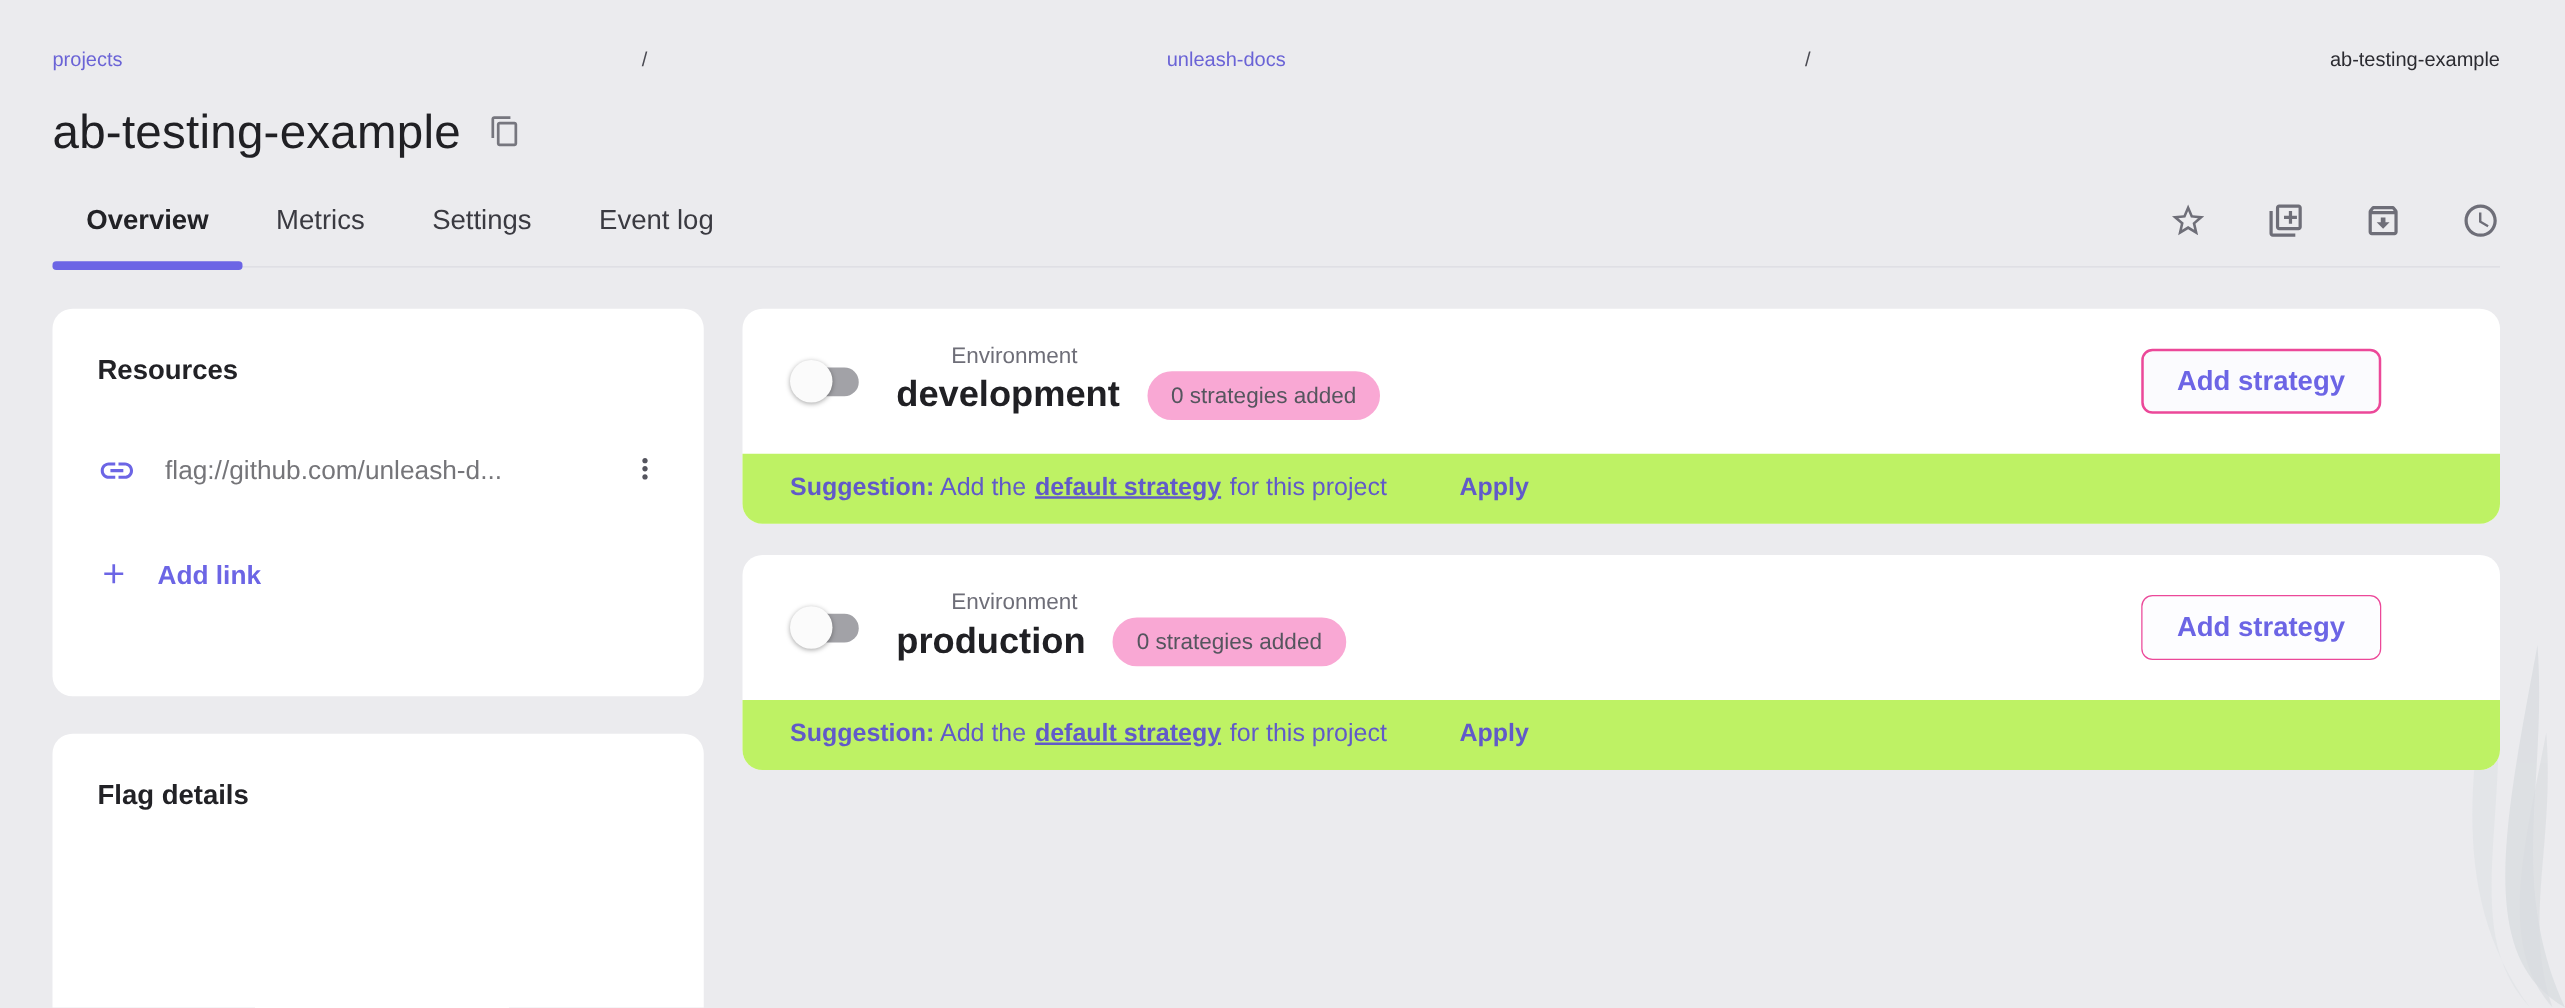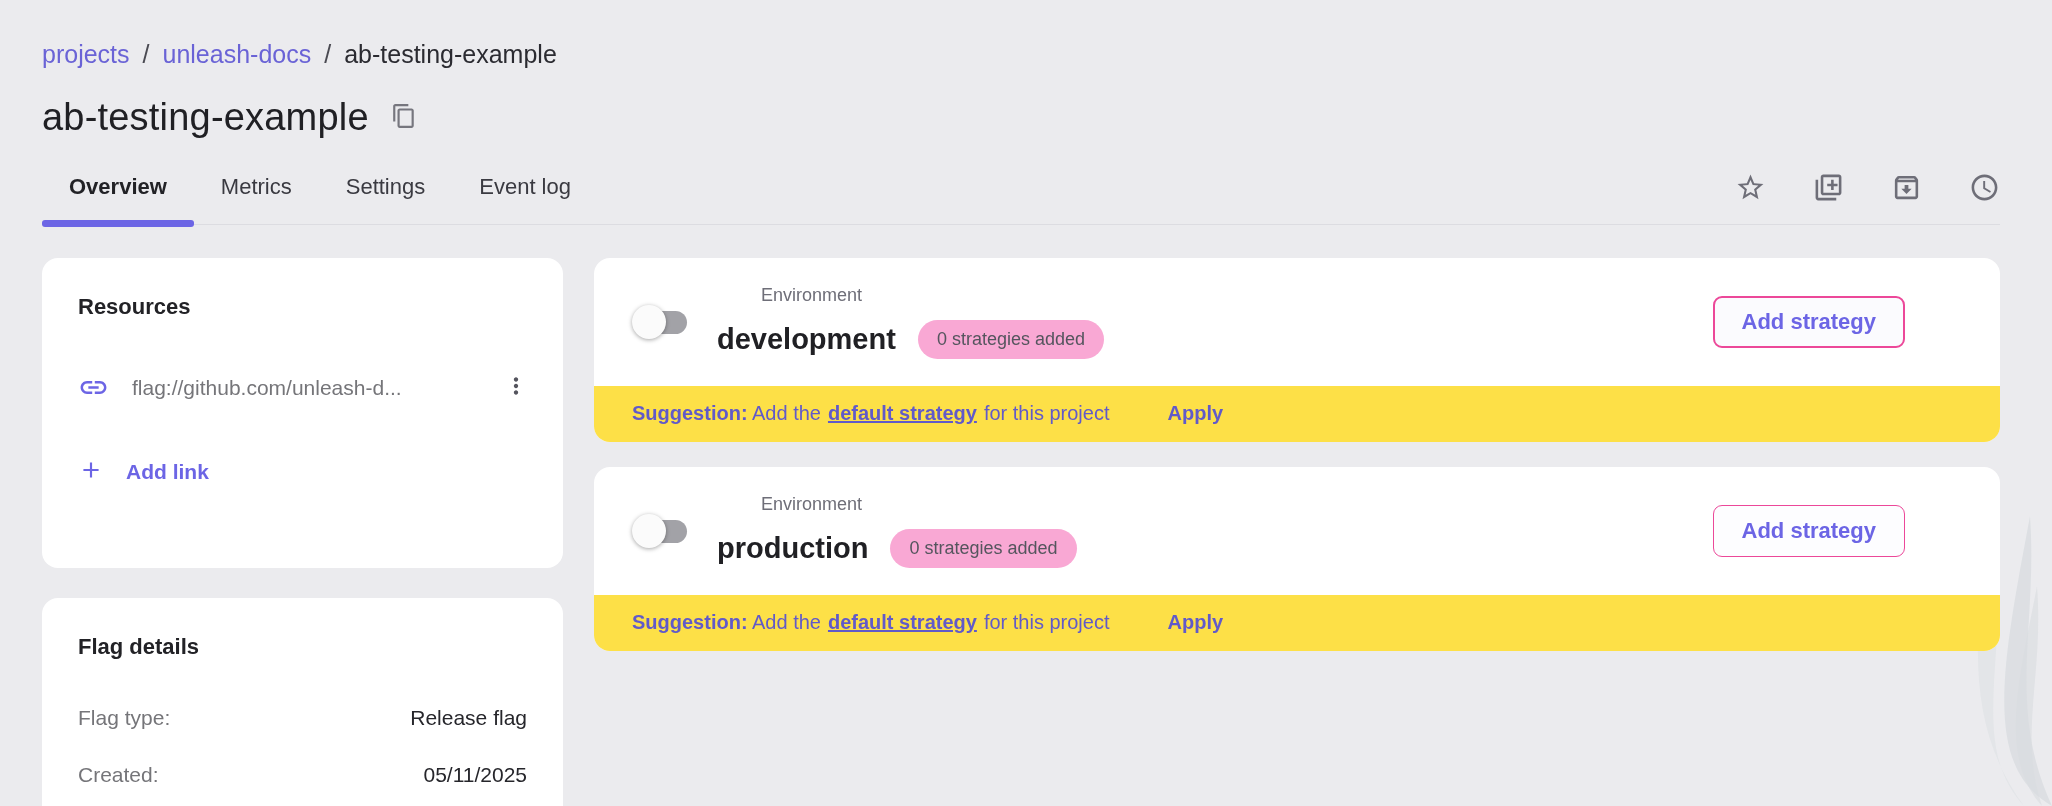--- a/index.html
+++ b/index.html
@@ -7,21 +7,21 @@
   body {
     background:#ebebee;
     font-family:"Liberation Sans", sans-serif;
     color:#1e1e21;
     overflow:hidden;
     position:relative;
   }
   .page { padding:40px 52px 0 42px; position:relative; z-index:1; }
 
   
-  .breadcrumb { display:flex; align-items:center; font-size:25px; }
+  .breadcrumb { display:flex; align-items:center; font-size:16px;justify-content:space-between; }
   .crumb-link { color:#6a63d6; cursor:pointer; text-decoration:none; }
   .crumb-sep { color:#4a4a52; margin:0 13px; }
   .crumb-current { color:#2b2b31; }
 
   
   .title-row { display:flex; align-items:center; margin-top:27px; }
   .page-title { font-size:38px; font-weight:500; letter-spacing:0.2px; color:#202024; }
   .copy-btn { margin-left:22px; width:28px; height:28px; color:#76767e; cursor:pointer; background:none; border:none; display:flex; align-items:center; }
   .copy-btn svg { width:26px; height:26px; fill:currentColor; }
 
@@ -60,26 +60,26 @@
   .flag-label { font-size:21px; color:#757579; }
   .flag-value { font-size:21px; color:#26262b; }
 
   
   .env-top { display:flex; align-items:center; padding:27px 95px 27px 38px; }
   .switch { position:relative; width:55px; height:40px; flex:none; cursor:pointer; }
   .switch .track { position:absolute; left:11px; top:9px; width:44px; height:23px; border-radius:12px; background:#a2a2a7; }
   .switch .thumb { position:absolute; left:0; top:3px; width:34px; height:34px; border-radius:50%; background:#fbfbfb; box-shadow:0 1px 4px rgba(0,0,0,0.35); }
   .env-info { margin-left:30px; display:flex; flex-direction:column; }
   .env-kicker { font-size:18px; color:#6e6e78;margin-left:44px; }
-  .env-name-row { display:flex; align-items:center; margin-top:14px; }
+  .env-name-row { display:flex; align-items:center; margin-top:2px; }
   .env-name { font-size:29px; font-weight:bold; color:#202024; }
   .env-chip { margin-left:22px; background:#f9a8d4; border-radius:999px; padding:9px 19px; font-size:18px; color:#55555e; white-space:nowrap; }
   .add-strategy { margin-left:auto; background:#fdfdff; border:1px solid #ec4899; color:#6c65e5; font-family:inherit; font-size:22px; font-weight:bold; padding:12px 28px; border-radius:9px; cursor:pointer; }
   .add-strategy.emph { border-width:2px; padding:11px 27px; background:#fbfbfe; }
-  .suggestion-bar { background:#fde047; border-radius:0 0 16px 16px; padding:16px 38px 17px 38px; display:flex; align-items:center; font-size:20px; color:#615ac9; }
+  .suggestion-bar { background:#bef264; border-radius:0 0 16px 16px; padding:16px 38px 17px 38px; display:flex; align-items:center; font-size:20px; color:#615ac9; }
   .sg-bold { font-weight:bold; }
   .sg-link { font-weight:bold; text-decoration:underline; cursor:pointer; margin:0 7px; }
   .sg-apply { font-weight:bold; margin-left:58px; cursor:pointer; }
 
   
   .watermark { position:absolute; right:0; bottom:0; width:150px; height:330px; z-index:0; pointer-events:none; opacity:0.55; }
 </style>
 </head>
 <body>
 
@@ -167,30 +167,20 @@
             <svg viewBox="0 0 24 24">
                 <path d="M19 13h-6v6h-2v-6H5v-2h6V5h2v6h6v2z"></path>
               </svg>
           </span>
           <span class="add-link-label">Add link</span>
         </button>
       </div>
 
       <div class="card flag-card">
         <div class="card-title">Flag details</div>
-        <div class="flag-rows">
-          <div class="flag-row">
-            <span class="flag-label">Flag type:</span>
-            <span class="flag-value">Release flag</span>
-          </div>
-          <div class="flag-row">
-            <span class="flag-label">Created:</span>
-            <span class="flag-value">05/11/2025</span>
-          </div>
-        </div>
       </div>
 
     </div>
 
     <div class="right-col">
 
       <div class="card">
         <div class="env-top">
           <div class="switch">
             <div class="track"></div>

